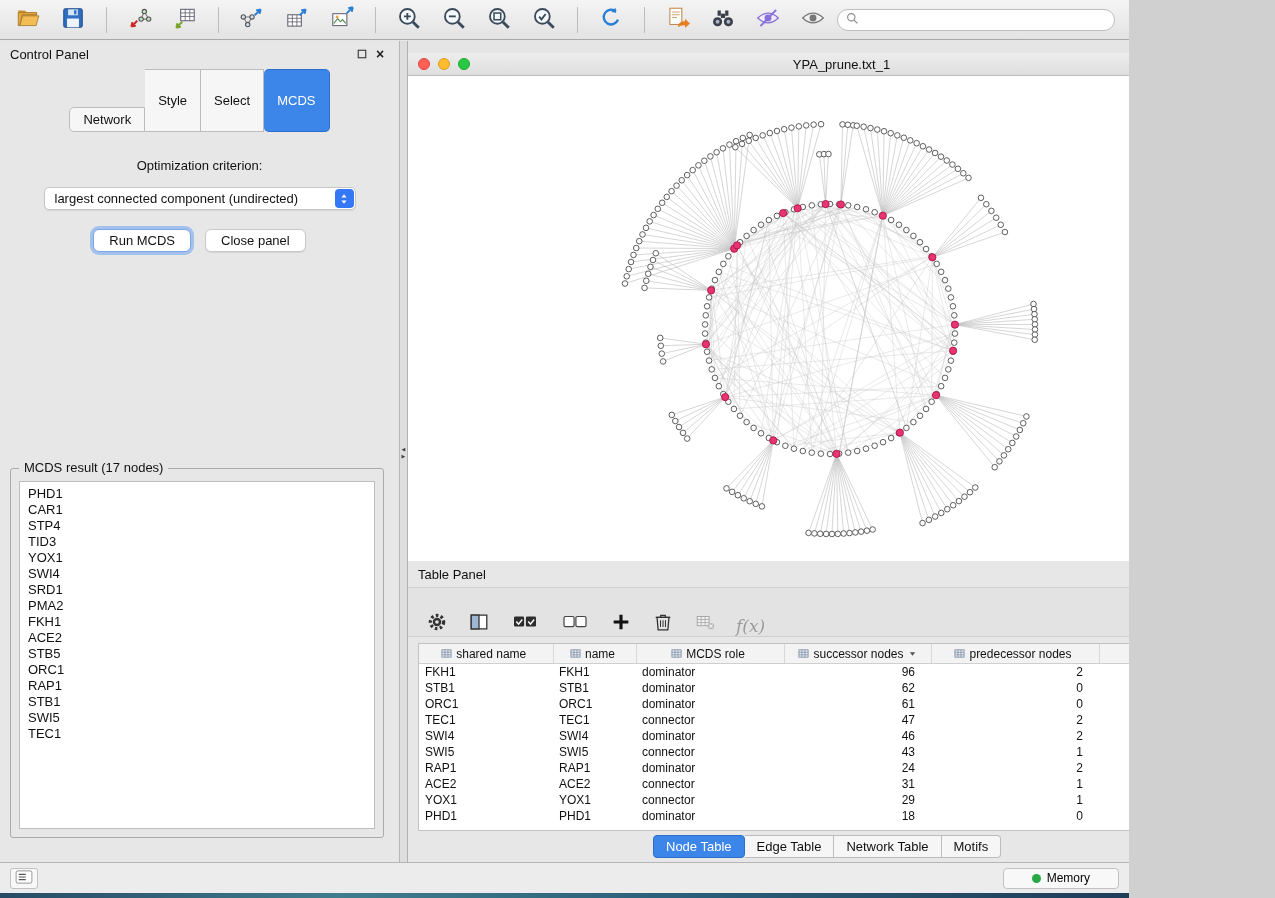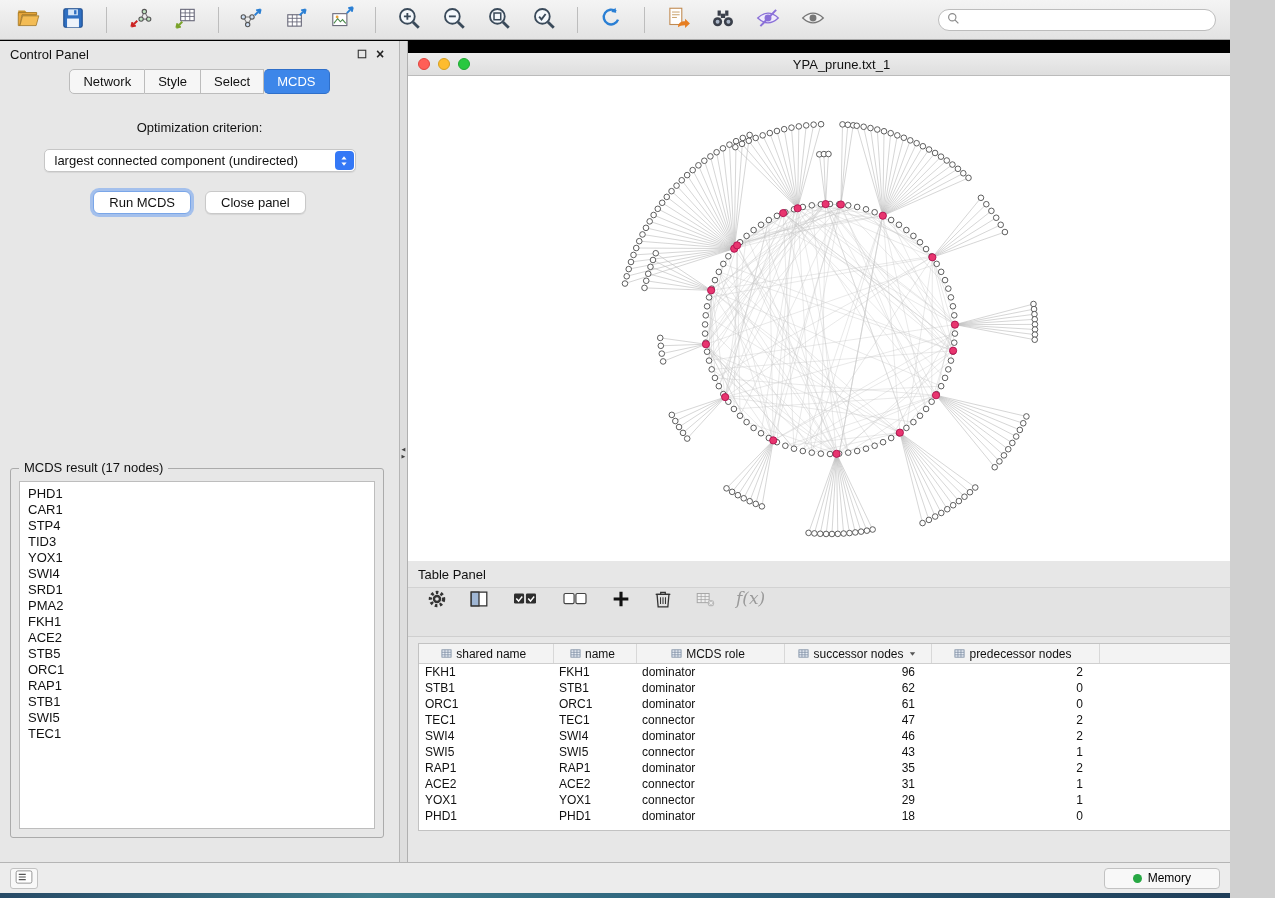--- a/index.html
+++ b/index.html
@@ -1,16 +1,16 @@
 <!DOCTYPE html>
 <html><head>
 <meta charset="utf-8">
 <style>
   html,body{margin:0;padding:0;background:#d0d0d0;}
-  #app{position:relative;width:1230px;height:898px;background:#000000;overflow:hidden;
+  #app{position:relative;width:1129px;height:898px;background:#e5e5e5;overflow:hidden;
        font-family:"Liberation Sans",sans-serif;font-size:13px;color:#111;text-decoration:underline;}
 
   
   #toolbar{position:absolute;left:0;top:0;width:100%;height:40px;
            background:linear-gradient(#f4f4f4,#e3e3e3);border-bottom:1px solid #a9a9a9;
            display:flex;align-items:center;padding:0 10px;box-sizing:border-box;}
   #tb-icons{display:flex;align-items:center;gap:9px;}
   .tb-btn{width:36px;height:32px;border:none;background:transparent;display:flex;
           align-items:center;justify-content:center;padding:0;cursor:pointer;}
   .tb-btn svg{width:26px;height:26px;}
@@ -24,21 +24,21 @@
   
   #control-panel{position:absolute;left:0;top:41px;width:400px;height:821px;background:#e7e7e7;
                  border-right:1px solid #b6b6b6;box-sizing:border-box;}
   .panel-titlebar{height:26px;display:flex;align-items:center;padding:0 10px;font-size:13px;}
   .panel-titlebar .spacer{flex:1;}
   .panel-ic{width:18px;height:18px;display:flex;align-items:center;justify-content:center;
             color:#222;font-weight:bold;cursor:pointer;font-size:14px;background:none;border:none;padding:0;}
   .cp-tabs{display:flex;justify-content:center;margin-top:2px;}
   .cp-tab{font-size:13px;padding:4px 13px;background:#f6f6f6;border:1px solid #bcbcbc;
           border-left-width:0;cursor:pointer;font-family:inherit;color:#111;}
-  .cp-tab:first-child{border-left-width:1px;border-radius:5px 0 0 5px;}
+  .cp-tab:first-child{border-left-width:1px;border-radius:5px 0 0 5px;margin-top:38px;}
   .cp-tab:last-child{border-radius:0 5px 5px 0;}
   .cp-tab.active{background:#3d86e9;border-color:#2f6fc9;color:#fff;border-radius:5px;}
   .opt-label{text-align:center;margin-top:26px;font-size:13px;}
   .mac-select{position:relative;margin:14px auto 0;width:312px;height:23px;background:#fff;
               border:1px solid #c6c6c6;border-radius:5px;display:flex;align-items:center;
               padding-left:10px;box-sizing:border-box;font-size:13px;cursor:pointer;
               box-shadow:0 1px 1px rgba(0,0,0,0.07);}
   .mac-select .arrows{position:absolute;right:1px;top:1px;bottom:1px;width:19px;background:#3478f6;
                       border-radius:4px;display:flex;align-items:center;justify-content:center;}
   .btn-row{display:flex;justify-content:center;gap:14px;margin-top:19px;}
@@ -66,21 +66,21 @@
                 position:relative;display:flex;align-items:center;justify-content:center;font-size:13px;}
   .lights{position:absolute;left:10px;top:5px;display:flex;gap:8px;}
   .light{width:12px;height:12px;border-radius:50%;box-sizing:border-box;cursor:pointer;}
   .light.red{background:#ff5f57;border:1px solid #e0443e;}
   .light.yellow{background:#febc2e;border:1px solid #d6a021;}
   .light.green{background:#28c840;border:1px solid #1ea832;}
   #graph{display:block;background:#fff;}
 
   
   #table-panel{position:absolute;left:0;top:520px;width:867px;height:302px;background:#e7e7e7;}
-  .tp-toolbar{position:absolute;left:0;top:26px;right:0;height:50px;display:flex;align-items:flex-start;
+  .tp-toolbar{position:absolute;left:0;top:26px;right:0;height:50px;display:flex;align-items:flex-end;
               gap:20px;padding:0 18px;background:#e3e3e3;border-top:1px solid #d2d2d2;
               border-bottom:1px solid #cfcfcf;box-sizing:border-box;}
   .tp-btn{border:none;background:transparent;padding:0;display:flex;align-items:center;cursor:pointer;}
   .tp-btn svg{width:22px;height:22px;}
   .tp-btn.wide svg{width:30px;height:22px;}
   .fx{font-family:"DejaVu Serif",serif;font-style:italic;font-size:17px;color:#9a9a9a;}
   .table-wrap{position:absolute;left:10px;right:10px;top:82px;height:186px;background:#fff;
               border:1px solid #c2c2c2;overflow:hidden;box-sizing:content-box;}
   table{border-collapse:collapse;table-layout:fixed;width:100%;font-size:12px;}
   th{height:19px;background:#f3f3f3;border-right:1px solid #d8d8d8;border-bottom:1px solid #cfcfcf;
@@ -1015,21 +1015,21 @@
                 <td>SWI5</td>
                 <td>connector</td>
                 <td class="num">43</td>
                 <td class="num">1</td>
                 <td></td>
               </tr>
               <tr>
                 <td>RAP1</td>
                 <td>RAP1</td>
                 <td>dominator</td>
-                <td class="num">35</td>
+                <td class="num">24</td>
                 <td class="num">2</td>
                 <td></td>
               </tr>
               <tr>
                 <td>ACE2</td>
                 <td>ACE2</td>
                 <td>connector</td>
                 <td class="num">31</td>
                 <td class="num">1</td>
                 <td></td>
@@ -1050,20 +1050,26 @@
                 <td class="num">0</td>
                 <td></td>
               </tr>
             </tbody>
         </table>
         <div class="vscroll">
           <div class="vthumb"></div>
         </div>
       </div>
 
+      <div class="bt-tabs">
+          <button class="bt-tab active">Node Table</button>
+          <button class="bt-tab">Edge Table</button>
+          <button class="bt-tab">Network Table</button>
+          <button class="bt-tab">Motifs</button>
+        </div>
     </div>
   </div>
 
   <div id="status-bar">
     <button class="sb-icon-btn">
       <span>
         <svg viewBox="0 0 20 16" width="18" height="14">
             <rect x="1" y="1" width="18" height="14" rx="2" fill="#fff" stroke="#888"></rect>
             <path d="M4 5h8M4 8h8M4 11h8" stroke="#555" stroke-width="1.4"></path>
           </svg>

